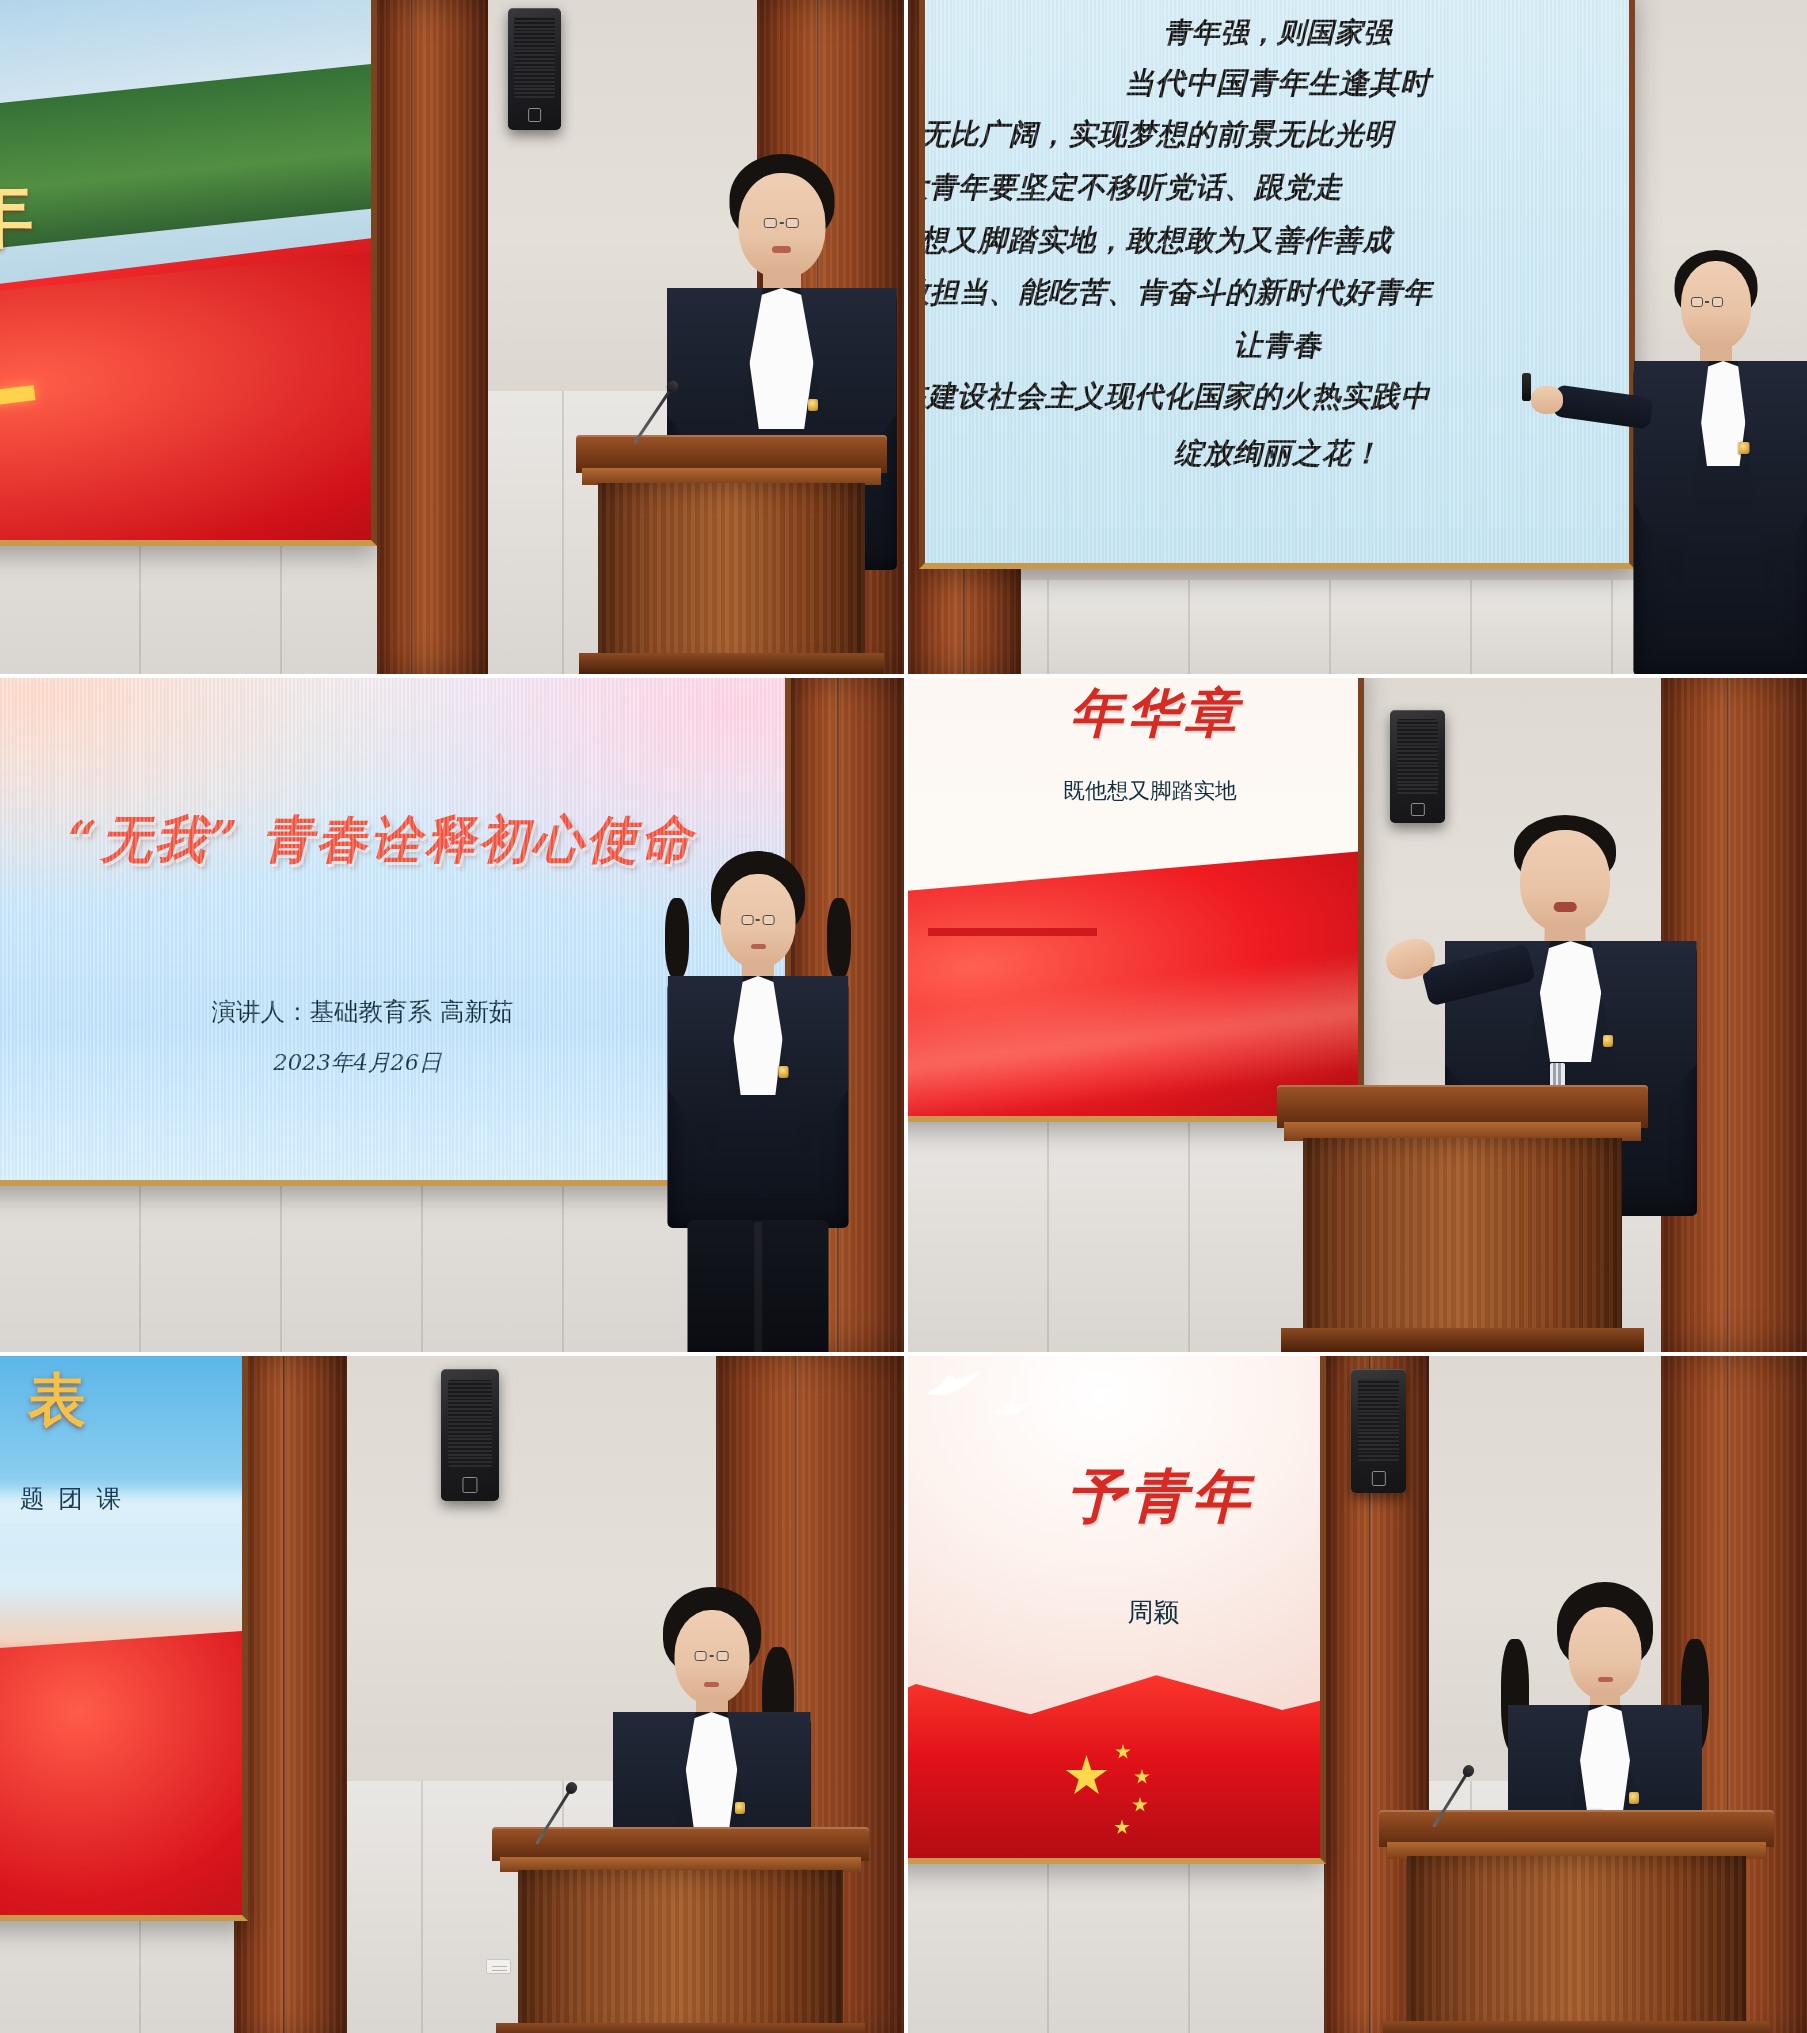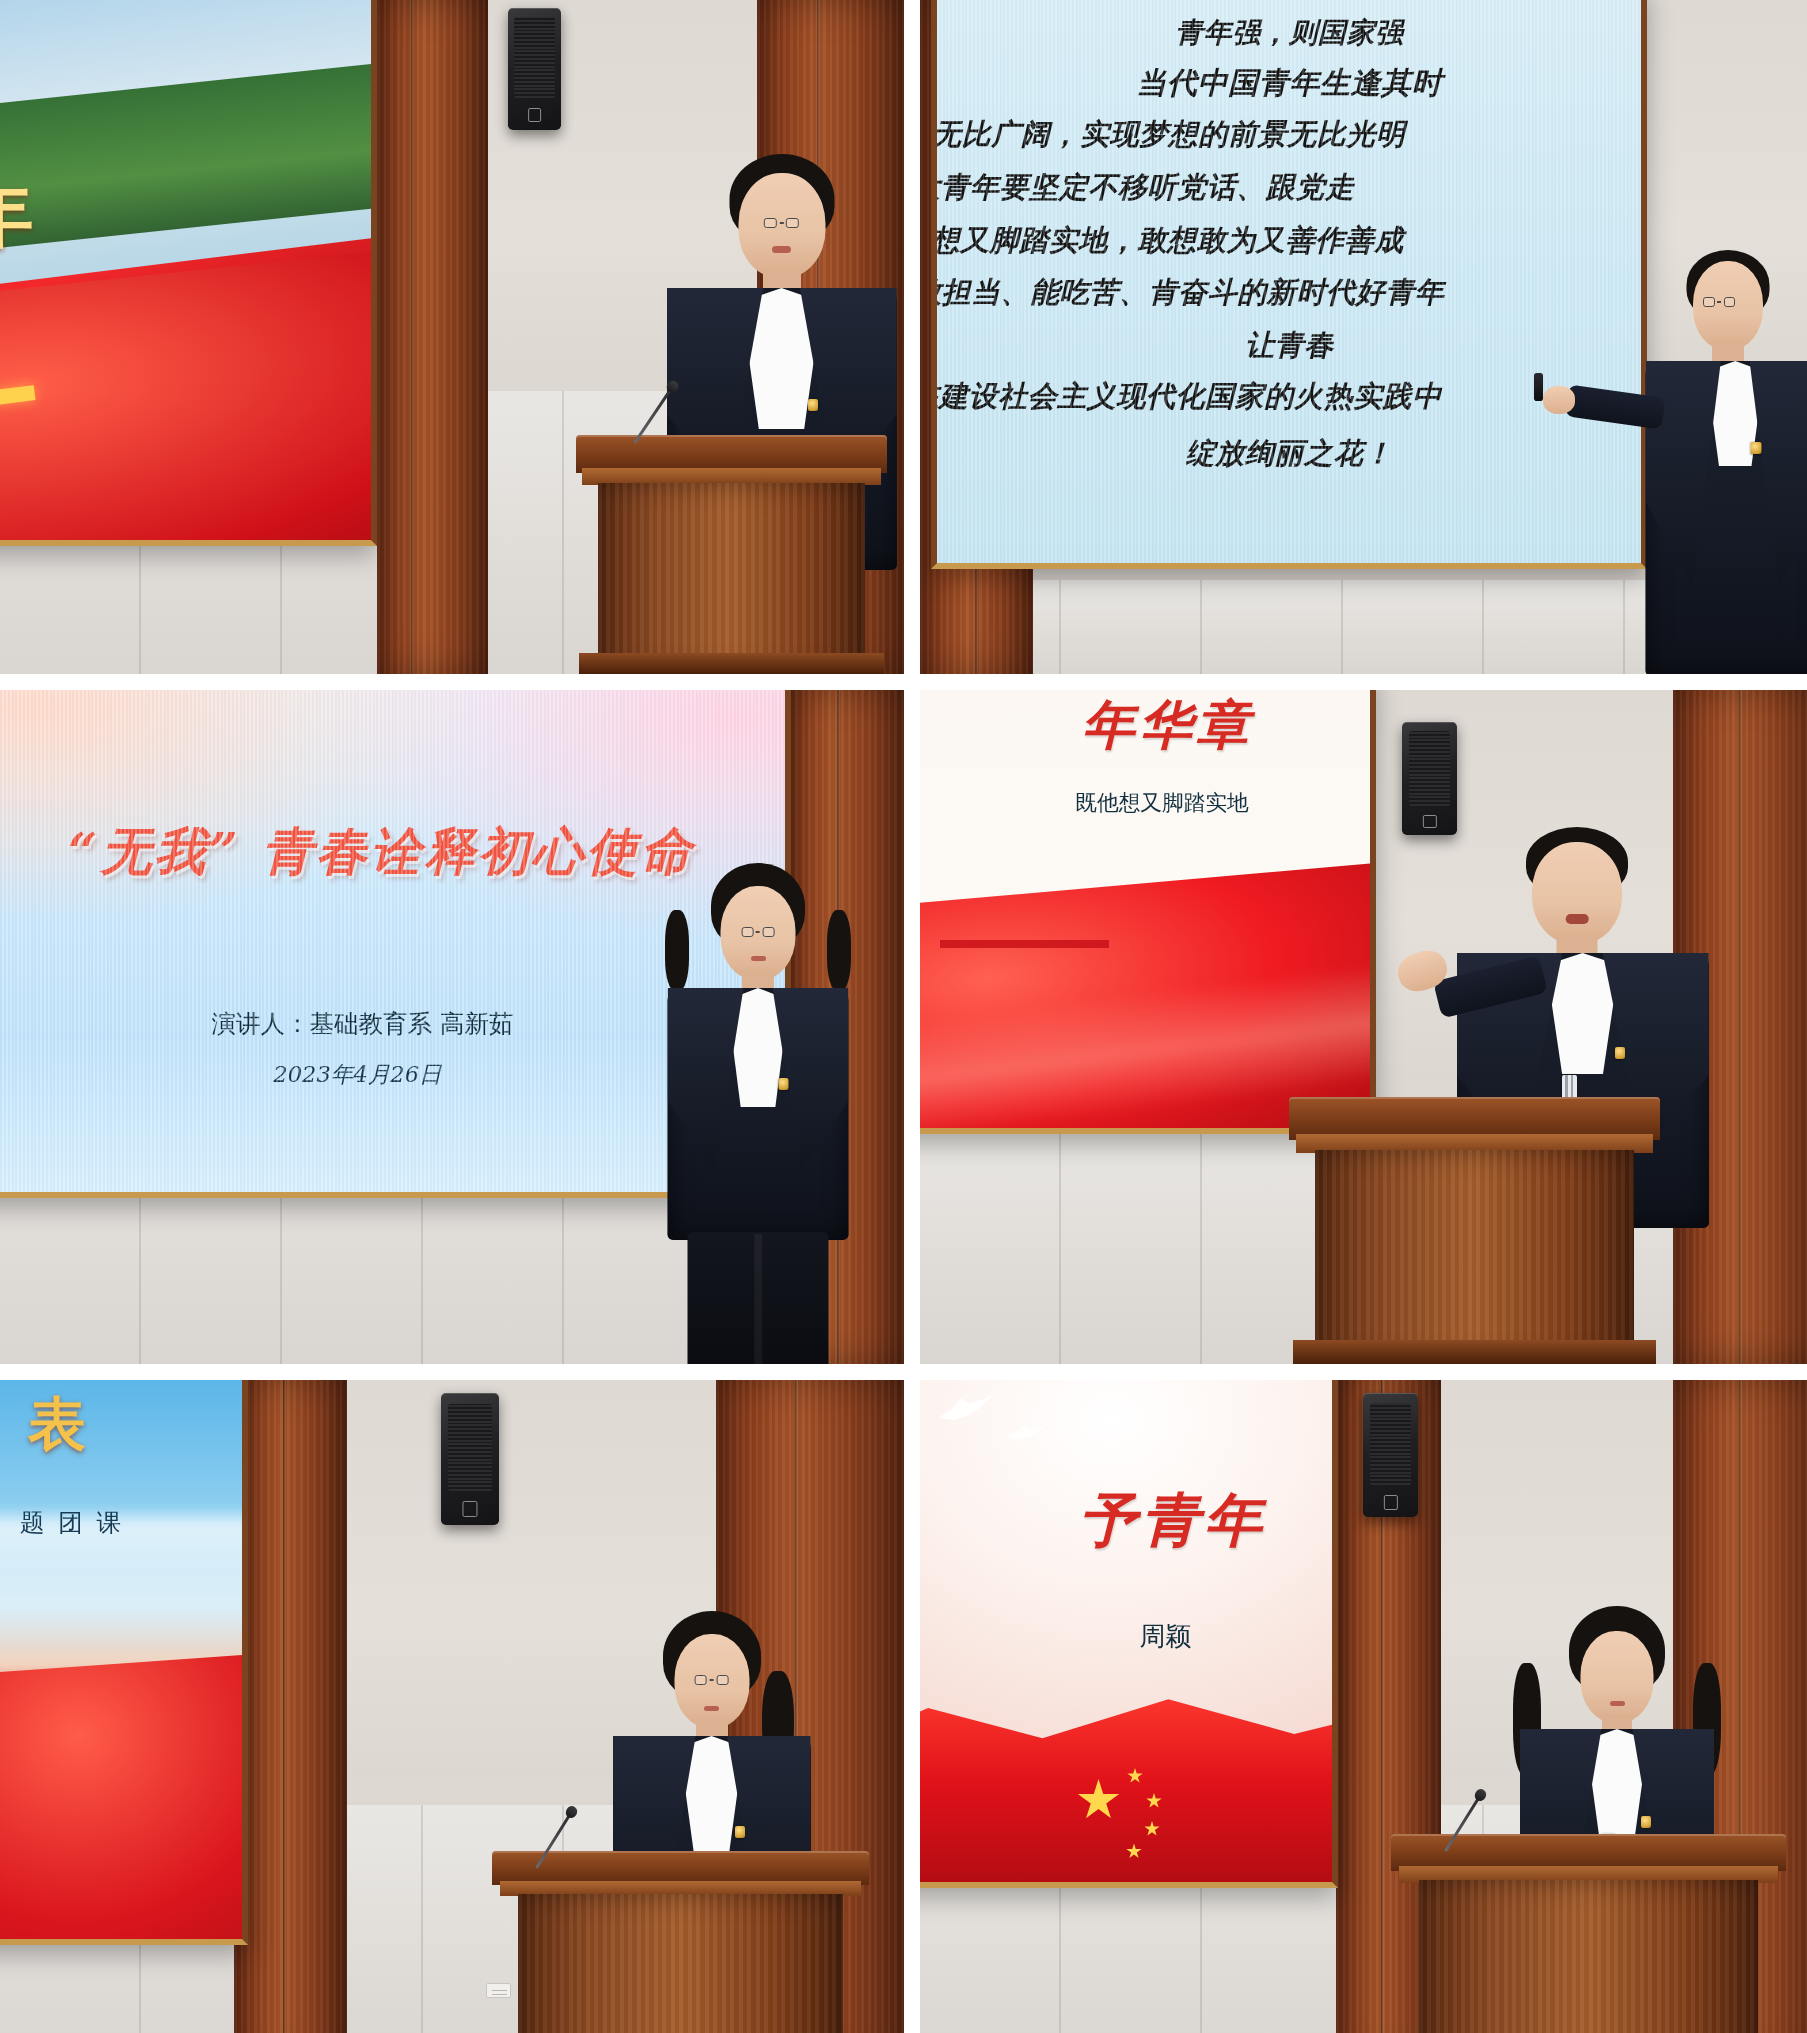--- a/index.html
+++ b/index.html
@@ -8,21 +8,21 @@
     background: #000;
     font-family: "Liberation Sans", sans-serif;
     overflow: hidden;
   }
   .collage {
     position: relative;
     width: 1808px; height: 2034px;
     display: grid;
     grid-template-columns: 904px 904px;
     grid-template-rows: 674px 674px 686px;
-    gap: 16px;
+    gap: 4px;
     background: #ffffff;
   }
   .panel {
     position: relative;
     overflow: hidden;
     background: #cfc9c2;
   }
 
   
   .room {

